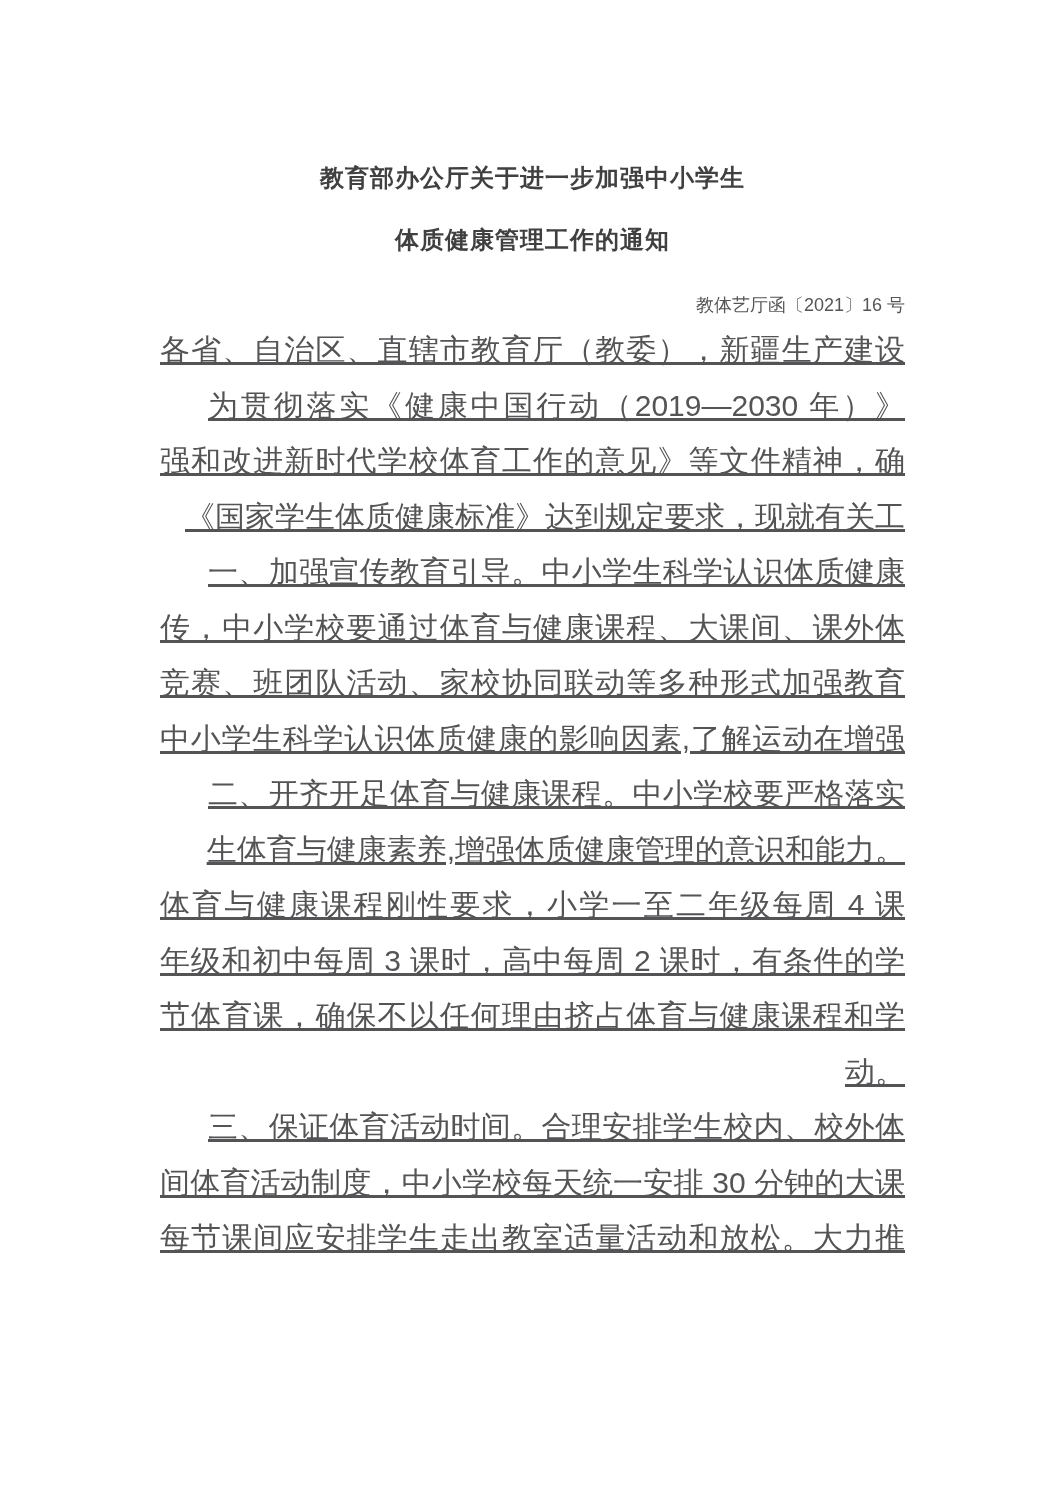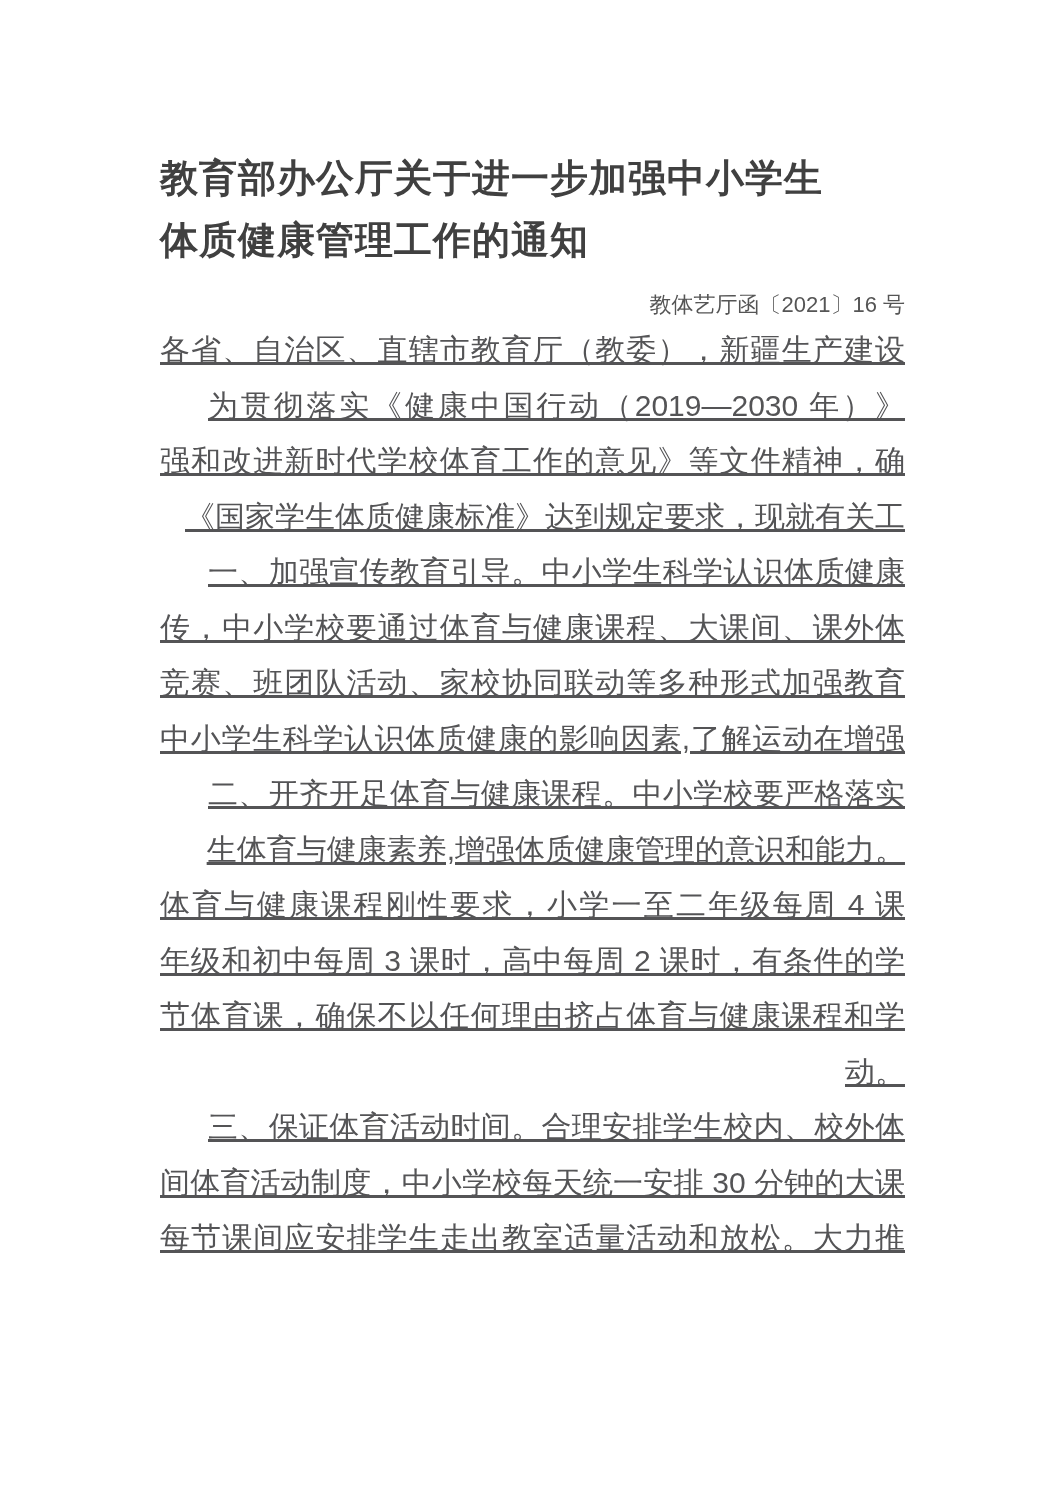--- a/index.html
+++ b/index.html
@@ -9,33 +9,34 @@
     height: 1500px;
     background: #ffffff;
     overflow: hidden;
     font-family: "Liberation Sans", "DejaVu Sans", sans-serif;
   }
   .title-block {
     position: absolute;
     top: 147px;
     left: 160px;
     width: 745px;
-    font-size: 38px;
+    text-align: center;
+    font-size: 24px;
     font-weight: bold;
     line-height: 62px;
     color: var(--title-color, #404040);
     letter-spacing: 1px;
   }
   .doc-number {
     position: absolute;
     top: 292px;
     left: 160px;
     width: 745px;
     text-align: right;
-    font-size: 22px;
+    font-size: 18px;
     line-height: 26px;
     color: var(--docnum-color, #555555);
   }
   .body-block {
     position: absolute;
     top: 322px;
     left: 160px;
     width: 745px;
     font-size: 30px;
     color: var(--body-color, #545456);

